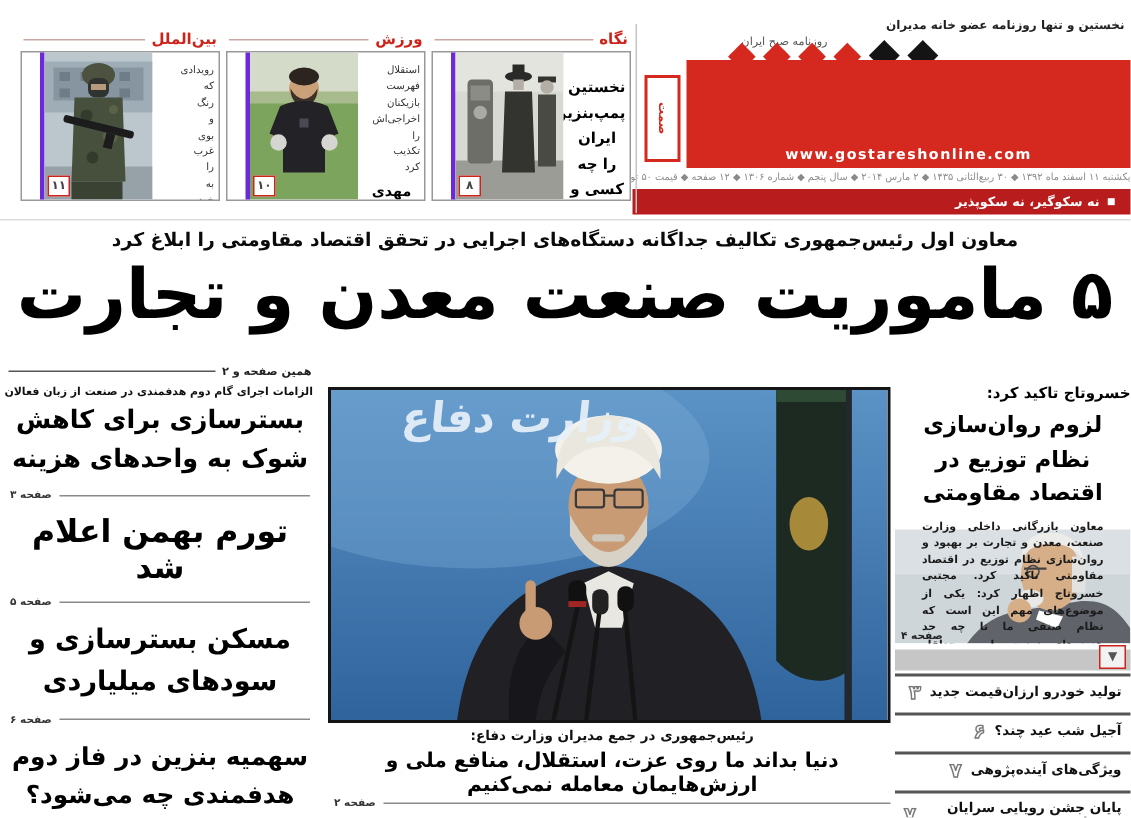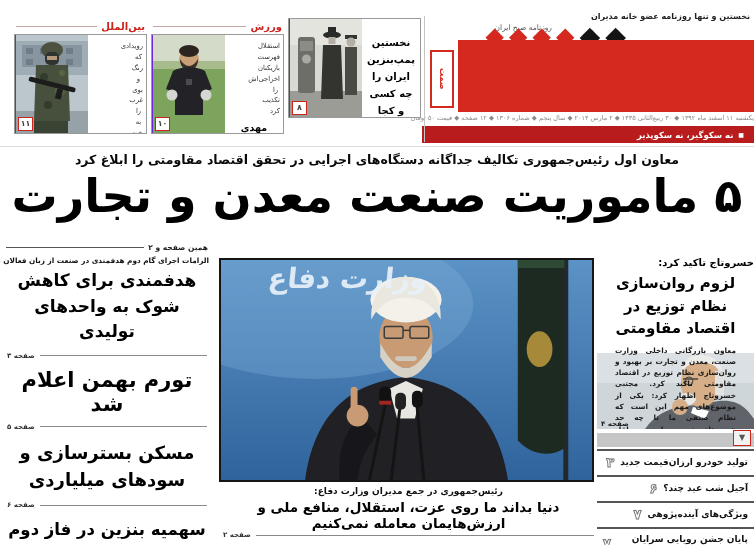--- a/index.html
+++ b/index.html
@@ -33,21 +33,21 @@
   .newsbox{position:absolute;top:18px;width:133px;height:120px;}
   .nb1{left:14px;} .nb2{left:151px;} .nb3{left:288px;}
   .nb-head{height:16px;display:flex;align-items:center;gap:4px;padding:0 2px;}
   .nb-title{color:#cc231a;font-size:10px;font-weight:bold;white-space:nowrap;}
   .nb-line{flex:1;border-top:1px solid #c9a7a4;}
   .nb-body{height:100px;border:1px solid #999;background:#fff;display:flex;box-sizing:border-box;}
   .nb-text{flex:1;padding:1px 3px;text-align:center;overflow:hidden;}
   .nb-kicker{font-size:6.8px;font-weight:normal;color:#333;line-height:1.6;margin-top:5px;margin-left:43px;}
   .nb-headline{font-size:9.5px;font-weight:bold;color:#000;line-height:1.7;margin-top:3px;}
   .nb3 .nb-headline{font-size:10px;margin-top:14px;}
-  .nb-photo{width:72px;position:relative;border-left:1px solid #6d28d9;}
+  .nb-photo{width:72px;position:relative;border-left:3px solid #6d28d9;margin-left:12px;}
   .nb-photo svg{display:block;width:100%;height:100%;}
   .nb-badge{position:absolute;left:2px;bottom:2px;width:13px;height:12px;background:#fff;
             border:1px solid #cc231a;color:#444;font-size:8px;font-weight:bold;
             display:flex;align-items:center;justify-content:center;line-height:1;}
 
   
   .lead{position:absolute;left:0;top:146px;width:754px;text-align:center;border-top:1px solid #ddd;}
   .lead-kicker{padding-top:5px;font-size:12.5px;font-weight:bold;color:#0a0a0a;}
   .lead-headline{font-size:46px;font-weight:bold;color:#000;line-height:1.3;letter-spacing:-1px;}
   .lead-continued{position:absolute;left:0;top:243px;width:214px;display:flex;align-items:center;gap:4px;
@@ -108,20 +108,21 @@
     <div class="morning-line">روزنامه صبح ایران</div>
     <div class="diamonds">
       <span class="dm black">◆</span>
       <span class="dm black">◆</span>
       <span class="dm red">◆</span>
       <span class="dm red">◆</span>
       <span class="dm red">◆</span>
       <span class="dm red">◆</span>
     </div>
     <div class="logo-block">
+      <div class="website">www.gostareshonline.com</div>
     </div>
     <div class="logo-stamp">
       <span>صمت</span>
     </div>
     <div class="dateline">یکشنبه ۱۱ اسفند ماه ۱۳۹۲ ◆ ۳۰ ربیع‌الثانی ۱۴۳۵ ◆ ۲ مارس ۲۰۱۴ ◆ سال پنجم ◆ شماره ۱۳۰۶ ◆ ۱۲ صفحه ◆ قیمت ۵۰ تومان</div>
     <div class="slogan-bar">
       <span class="sq">■</span>
       <span>نه سکوگیر، نه سکوپذیر</span>
     </div>
   </div>
@@ -187,20 +188,24 @@
           <circle cx="19" cy="60" r="5.5" fill="#d5d5d2"></circle>
           <circle cx="53" cy="60" r="5.5" fill="#d5d5d2"></circle>
           <rect x="33" y="44" width="6" height="6" fill="#4a4a52"></rect>
         </svg>
         <div class="nb-badge">۱۰</div>
       </div>
     </div>
   </div>
 
   <div class="newsbox nb3">
+    <div class="nb-head">
+      <span class="nb-title">نگاه</span>
+      <span class="nb-line"></span>
+    </div>
     <div class="nb-body">
       <div class="nb-text">
         <div class="nb-kicker"></div>
         <div class="nb-headline">نخستین پمپ‌بنزین ایران را چه کسی و کجا ساخت؟</div>
       </div>
       <div class="nb-photo">
         <svg viewBox="0 0 72 98" preserveAspectRatio="none">
           <rect width="72" height="98" fill="#d9d9d4"></rect>
           <rect width="72" height="26" fill="#e4e4df"></rect>
           <rect y="72" width="72" height="26" fill="#9c9c96"></rect>
@@ -224,21 +229,21 @@
     <div class="lead-kicker">معاون اول رئیس‌جمهوری تکالیف جداگانه دستگاه‌های اجرایی در تحقق اقتصاد مقاومتی را ابلاغ کرد</div>
     <div class="lead-headline">۵ ماموریت صنعت معدن و تجارت</div>
   </div>
   <div class="lead-continued">
     <span>همین صفحه و ۲</span>
     <span class="lc-line"></span>
   </div>
 
   <div class="col-left">
     <div class="cl-kicker">الزامات اجرای گام دوم هدفمندی در صنعت از زبان فعالان صنعتی</div>
-    <div class="cl-h1">هدفمندی برای کاهش شوک به واحدهای تولیدی</div>
+    <div class="cl-h1">بسترسازی برای کاهش شوک به واحدهای هزینه</div>
     <div class="pg-marker">
       <span class="pm-line"></span>
       <span>صفحه ۳</span>
     </div>
     <div class="cl-h2">تورم بهمن اعلام شد</div>
     <div class="pg-marker">
       <span class="pm-line"></span>
       <span>صفحه ۵</span>
     </div>
     <div class="cl-h3">مسکن بسترسازی و سودهای میلیاردی</div>

